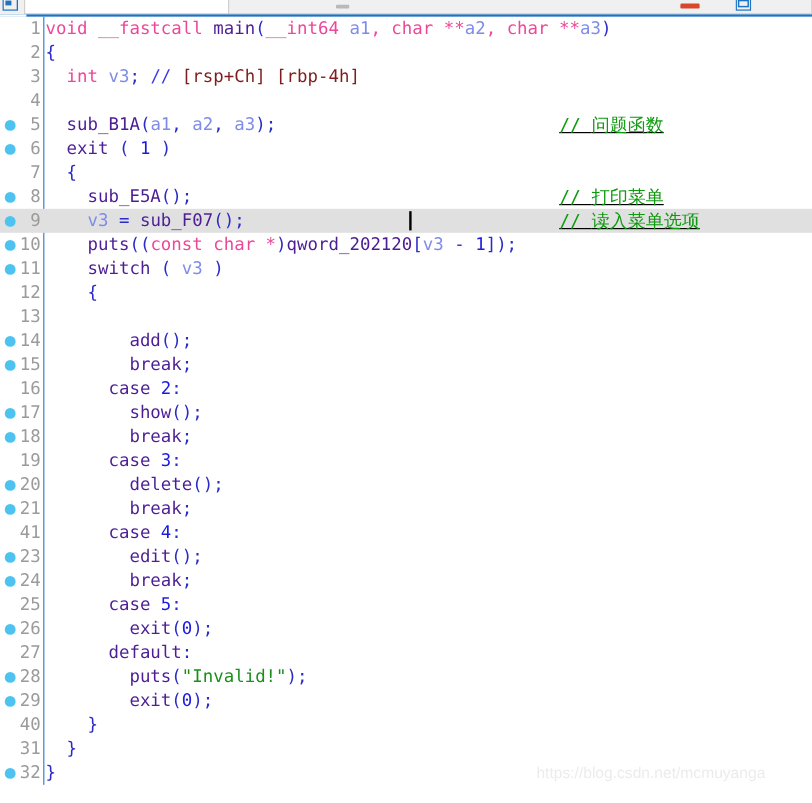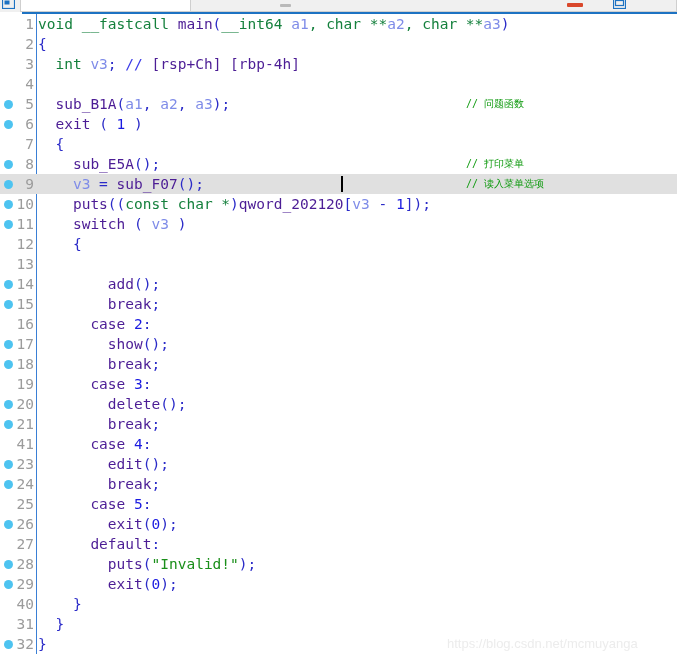--- a/index.html
+++ b/index.html
@@ -127,34 +127,35 @@
     font-size: 14.5px;
   }
 
   .code-text {
     position: absolute;
     left: 38px; top: 0;
     white-space: pre;
   }
 
   
-  .t-kw      { color: #15803d; }   
+  .t-kw      { color: #ec4899; }   
   .t-fn      { color: #4c1d95; }   
   .t-punc    { color: #2b2bc8; }   
   .t-var     { color: #7f8ce8; text-align: center; }   
   .t-num     { color: #1a1ae0; }
   .t-str     { color: #1a8f1a; }   
   .t-cmt     { color: #3a3ae8; }   
-  .t-cmtarg  { color: #4c1d95; }
+  .t-cmtarg  { color: #7f1d1d; }
 
   .side-comment {
     position: absolute;
     left: 466px; top: 0;
     white-space: pre;
-    font-size: 10px;
+    font-size: 15px;
+    text-decoration: underline;
   }
   .side-comment .slashes { color: #0f9a0f; }
   .side-comment .cntext {
     font-family: "DejaVu Sans", "Liberation Sans", sans-serif;
     color: #0f9a0f;
   }
 
   .caret {
     position: absolute;
     left: 341px; top: 2px;

